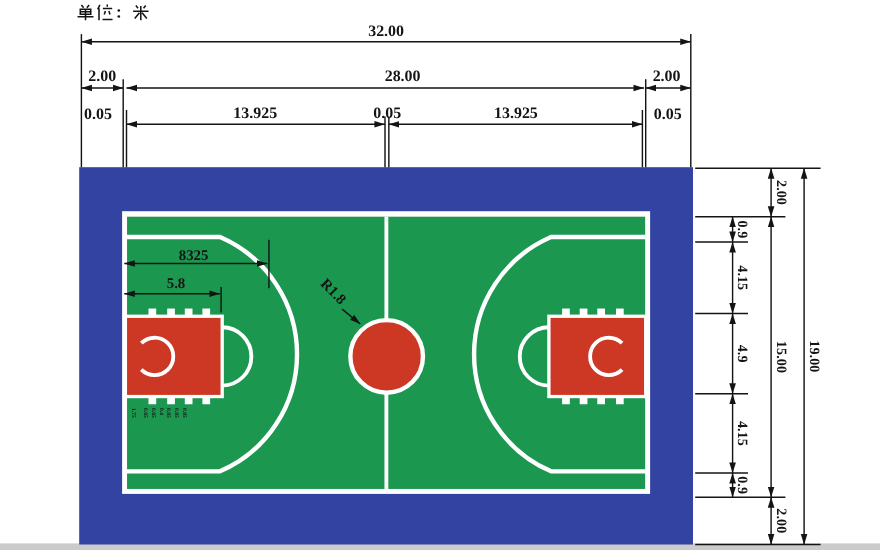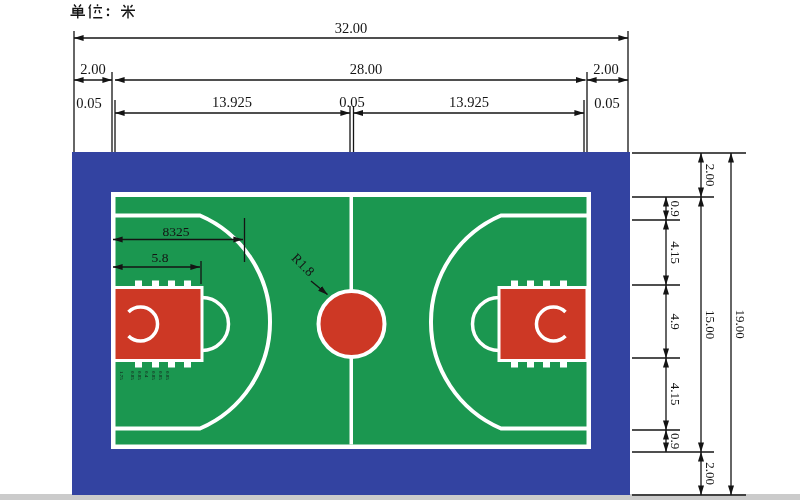--- a/index.html
+++ b/index.html
@@ -1,17 +1,17 @@
 <!DOCTYPE html>
 <html><head>
 <meta charset="utf-8">
 <style>
   html,body{margin:0;padding:0;background:#ffffff;}
   .stage{position:relative;width:800px;height:500px;background:#ffffff;overflow:hidden;
-         font-family:"Liberation Serif","DejaVu Serif",serif;}
+         font-family:"Liberation Serif","DejaVu Serif",serif;font-weight:bold;}
   svg text{font-family:"Liberation Serif","DejaVu Serif",serif;fill:#141414;}
 </style>
 </head>
 <body>
 
 <div class="stage">
 <svg width="800" height="500" viewBox="0 0 800 500">
   <defs>
     <marker id="arr" viewBox="0 0 10 8" markerWidth="10" markerHeight="8" refX="9.6" refY="4" orient="auto-start-reverse" markerUnits="userSpaceOnUse">
       <path d="M9.8,4 L0,1 L0,7 Z" fill="#141414"></path>

